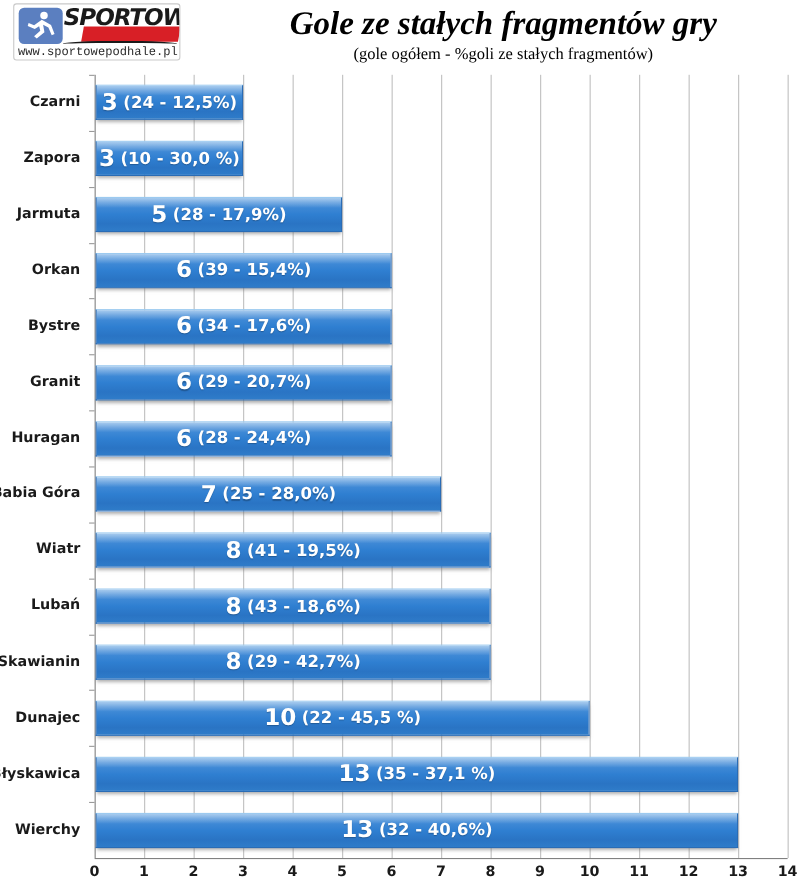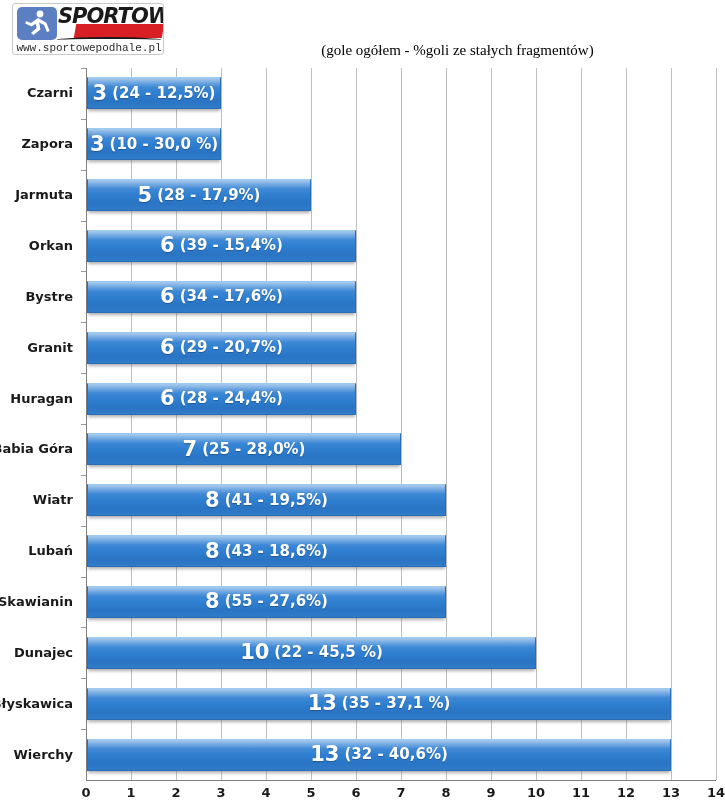--- a/index.html
+++ b/index.html
@@ -143,20 +143,21 @@
           <path d="M17 9 L10 14 L5 12 L4.2 14.6 L10.6 17.4 L14.6 14.8 L15.6 19 L10 24 L12.4 26 L19.4 20.4 L18.2 13.6 L23 16 L26 23 L28.6 22 L25.4 13.8 Z" fill="#ffffff"></path>
         </svg>
       </div>
       <div id="logo-sportowe">SPORTOWE</div>
       <div id="logo-podhale-bg"></div>
       <div id="logo-podhale">PODHALE</div>
       <div id="logo-swoosh"></div>
       <div id="logo-url">www.sportowepodhale.pl</div>
     </div>
 
+    <div id="title">Gole ze stałych fragmentów gry</div>
     <div id="subtitle">(gole ogółem - %goli ze stałych fragmentów)</div>
   </div>
 
   <div id="plot">
     <div id="axis-left"></div>
     <div id="axis-bottom"></div>
     <div id="gridlines">
         <div class="gridline" style="left: 45px;"></div>
         <div class="gridline" style="left: 90px;"></div>
         <div class="gridline" style="left: 135px;"></div>
@@ -283,21 +284,21 @@
             </div>
           </div>
         </div>
         <div class="row" style="top: 508.571px; height: 50.8571px;">
           <div class="tick"></div>
           <div class="cat-label" style="top: 17.4286px;">Skawianin</div>
           <div class="bar" style="width: 359px; top: 9.42857px;">
             <div class="bar-gloss"></div>
             <div class="bar-label">
               <span class="bar-value">8</span>
-              <span class="bar-detail">(55 - 27,6%)</span>
+              <span class="bar-detail">(29 - 42,7%)</span>
             </div>
           </div>
         </div>
         <div class="row" style="top: 559.429px; height: 50.8571px; padding-left: 44px;">
           <div class="tick"></div>
           <div class="cat-label" style="top: 17.4286px;">Dunajec</div>
           <div class="bar" style="width: 449px; top: 9.42857px;">
             <div class="bar-gloss"></div>
             <div class="bar-label">
               <span class="bar-value">10</span>

